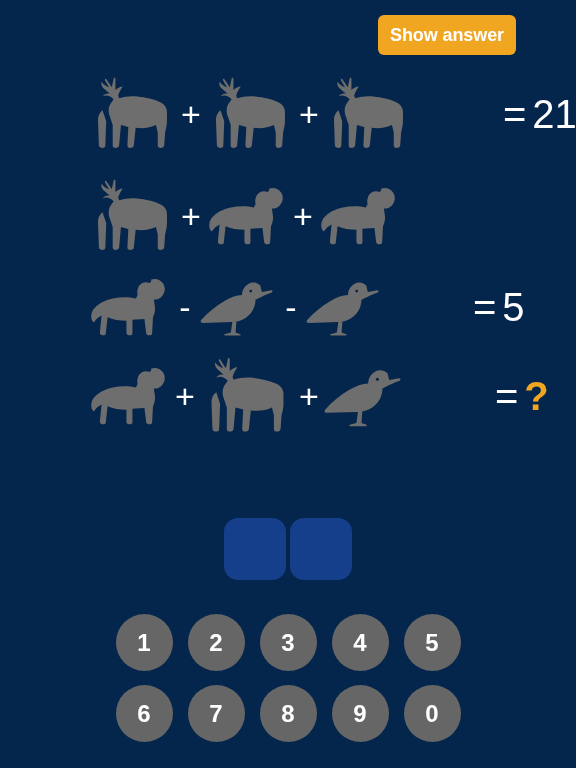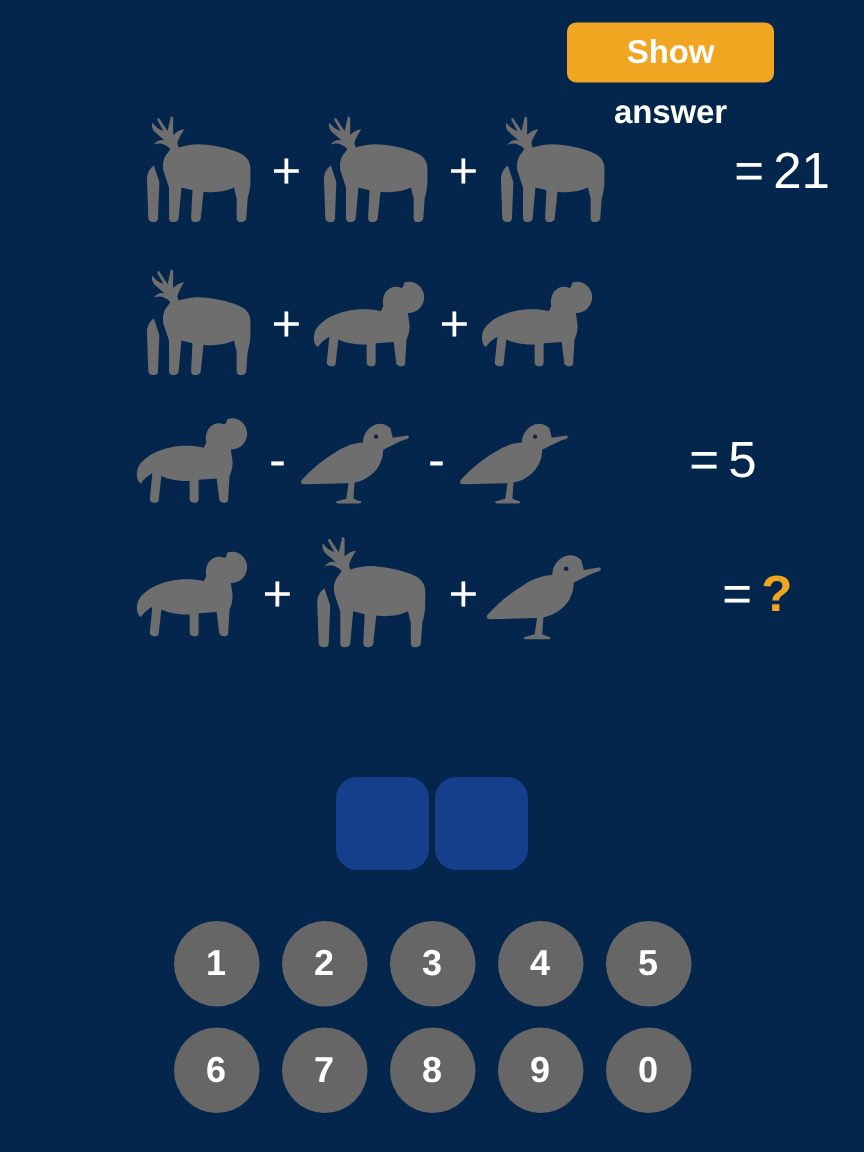--- a/index.html
+++ b/index.html
@@ -26,21 +26,21 @@
     position: absolute;
     left: 378px;
     top: 15px;
     width: 138px;
     height: 40px;
     background: #f0a621;
     border: none;
     border-radius: 6px;
     color: #ffffff;
     font-family: "Liberation Sans", sans-serif;
-    font-size: 22px;
+    font-size: 18px;
     font-weight: bold;
     letter-spacing: -0.1px;
     cursor: pointer;
     padding: 0;
     line-height: 40px;
     text-align: center;
   }
 
   
   .puzzle {
@@ -84,21 +84,21 @@
   .op-minus {
     font-size: 34px;
     line-height: 1;
     width: 26px;
   }
   .result {
     flex: 0 0 auto;
     color: #ffffff;
     font-family: "Liberation Sans", sans-serif;
     font-weight: 300;
-    font-size: 34px;
+    font-size: 40px;
     line-height: 1;
     white-space: pre;
   }
   .result .eq { letter-spacing: 6px; }
   .result.unknown .val { color: #f0a621; font-weight: 600; }
 
   
   .answer-area {
     position: absolute;
     left: 0;

